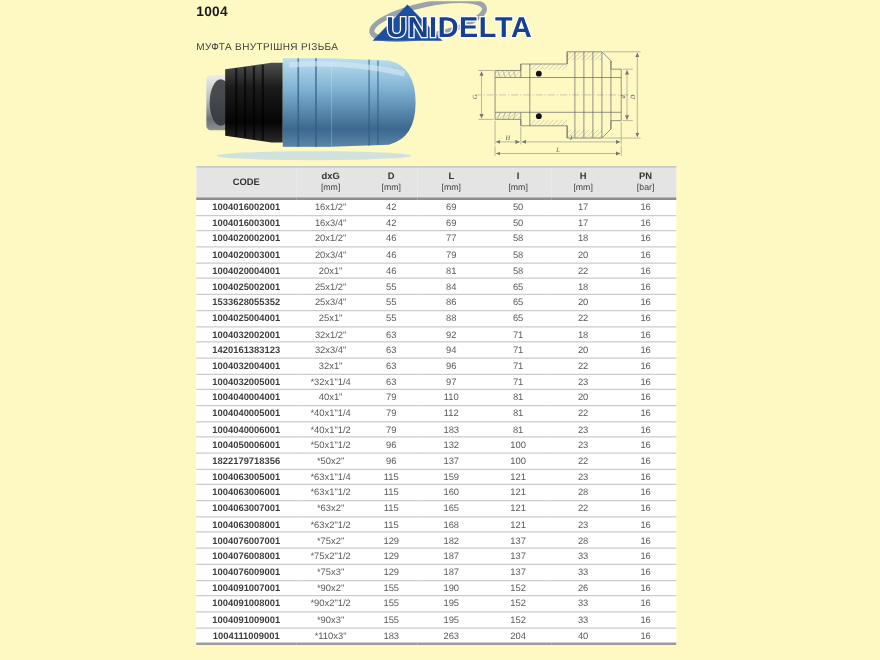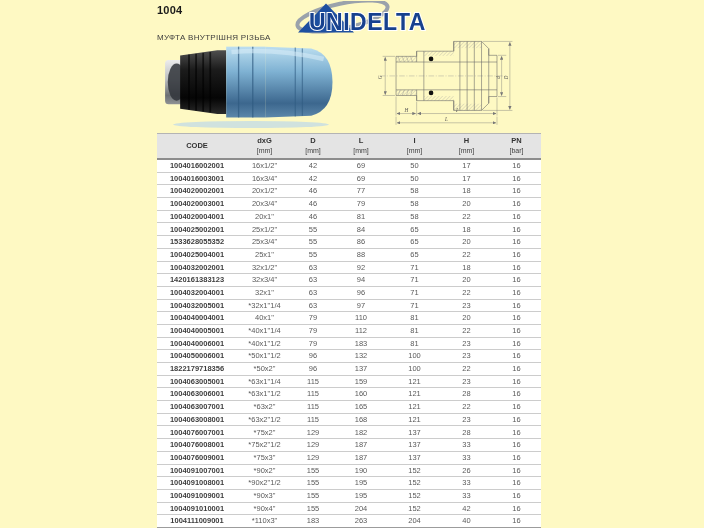--- a/index.html
+++ b/index.html
@@ -474,29 +474,20 @@
           <tr>
             <td class="code">1004091009001</td>
             <td>*90x3"</td>
             <td>155</td>
             <td>195</td>
             <td>152</td>
             <td>33</td>
             <td>16</td>
           </tr>
           <tr>
-            <td class="code">1004091010001</td>
-            <td>*90x4"</td>
-            <td>155</td>
-            <td>204</td>
-            <td>152</td>
-            <td>42</td>
-            <td>16</td>
-          </tr>
-          <tr>
             <td class="code">1004111009001</td>
             <td>*110x3"</td>
             <td>183</td>
             <td>263</td>
             <td>204</td>
             <td>40</td>
             <td>16</td>
           </tr>
         </tbody>
     </table>

